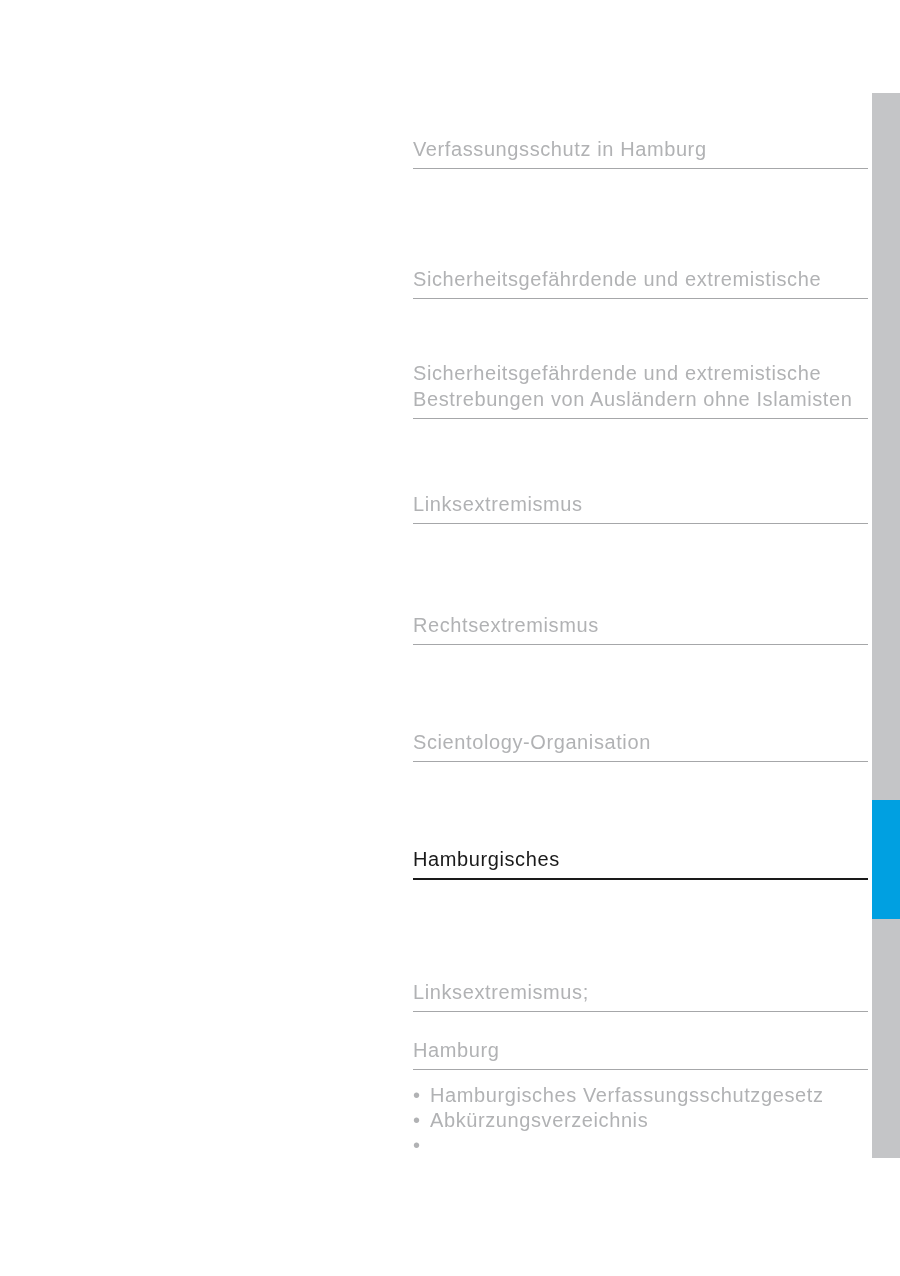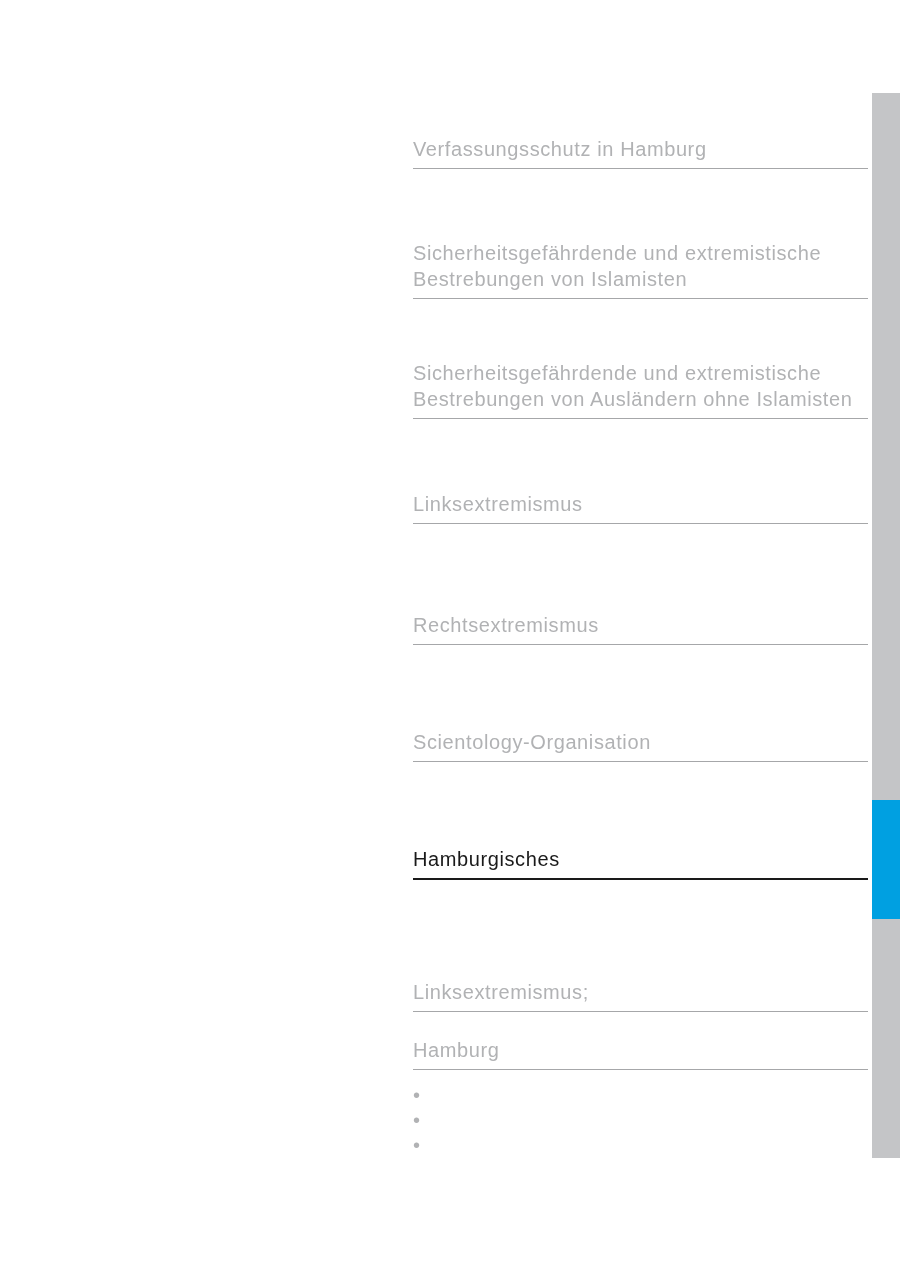--- a/index.html
+++ b/index.html
@@ -69,21 +69,20 @@
     <div class="entry" style="top:168px">
       <div class="lines">
         <div class="line">Verfassungsschutz in Hamburg</div>
       </div>
       <div class="rule"></div>
     </div>
 
     <div class="entry" style="top:298px">
       <div class="lines">
         <div class="line">Sicherheitsgefährdende und extremistische</div>
-        <div class="line">Bestrebungen von Islamisten</div>
       </div>
       <div class="rule"></div>
     </div>
 
     <div class="entry" style="top:418px">
       <div class="lines">
         <div class="line">Sicherheitsgefährdende und extremistische</div>
         <div class="line">Bestrebungen von Ausländern ohne Islamisten</div>
       </div>
       <div class="rule"></div>
@@ -127,23 +126,25 @@
     <div class="entry" style="top:1069px">
       <div class="lines">
         <div class="line">Hamburg</div>
       </div>
       <div class="rule"></div>
     </div>
 
     <ul class="appendix">
       <li>
         <span class="bullet">•</span>
+        <span>Hamburgisches Verfassungsschutzgesetz</span>
       </li>
       <li>
         <span class="bullet">•</span>
+        <span>Abkürzungsverzeichnis</span>
       </li>
       <li>
         <span class="bullet">•</span>
       </li>
     </ul>
 
   </div>
 
   <div class="chapter-bar">
     <div class="active-seg"></div>

